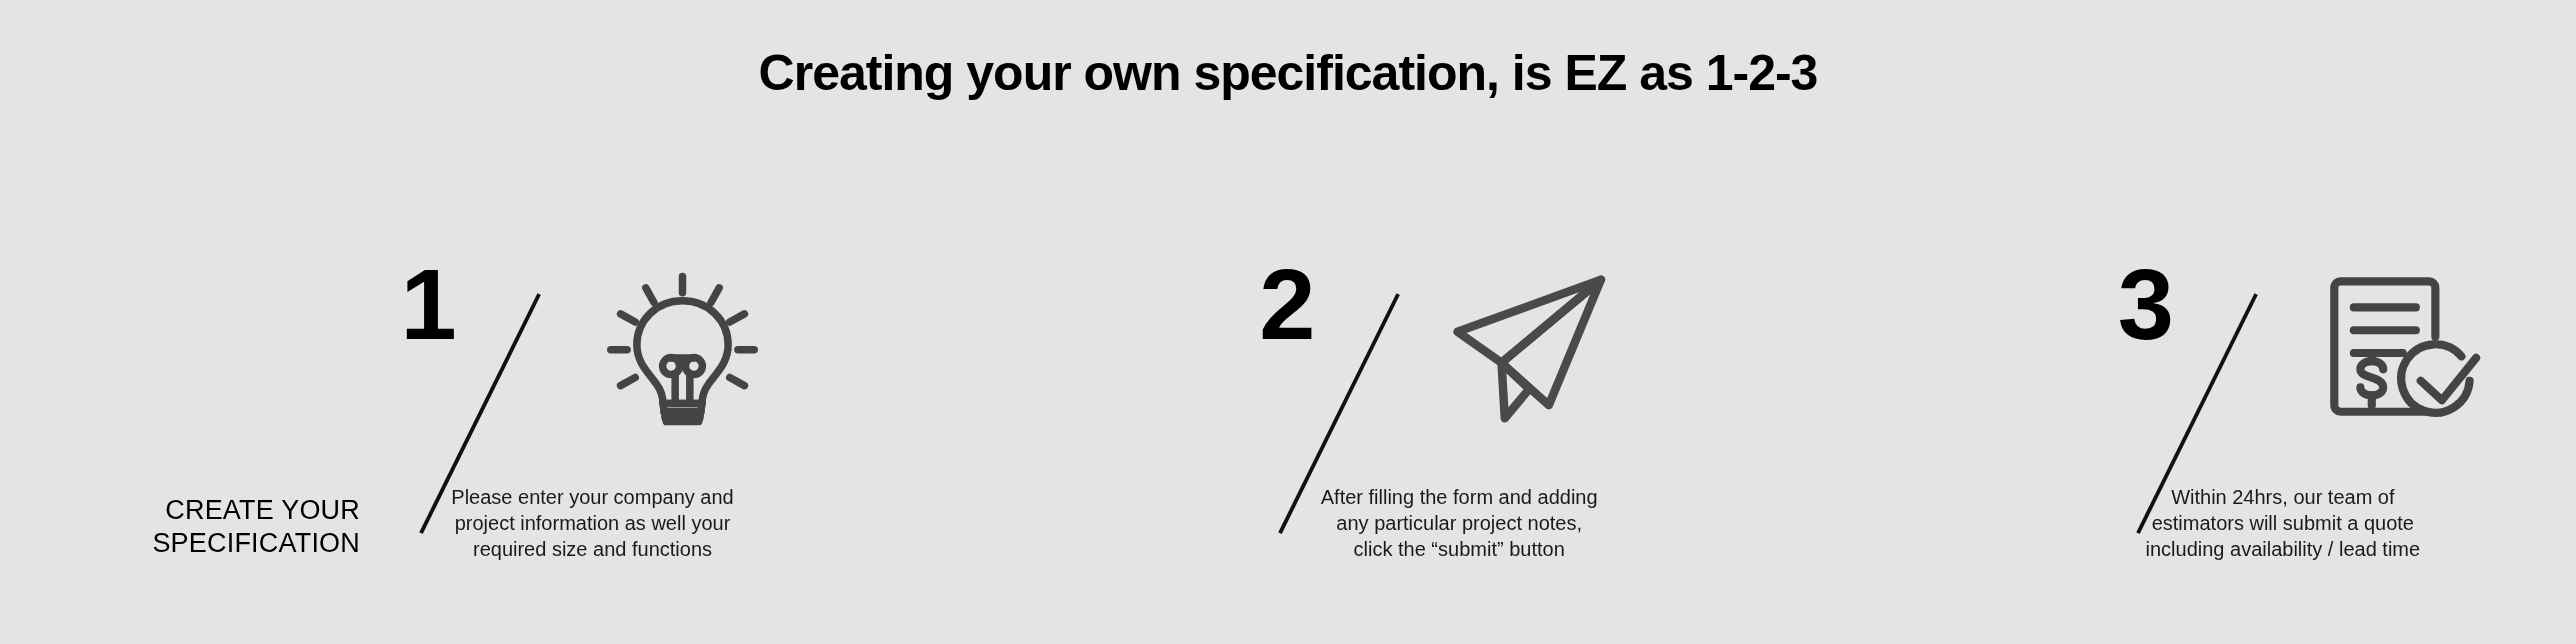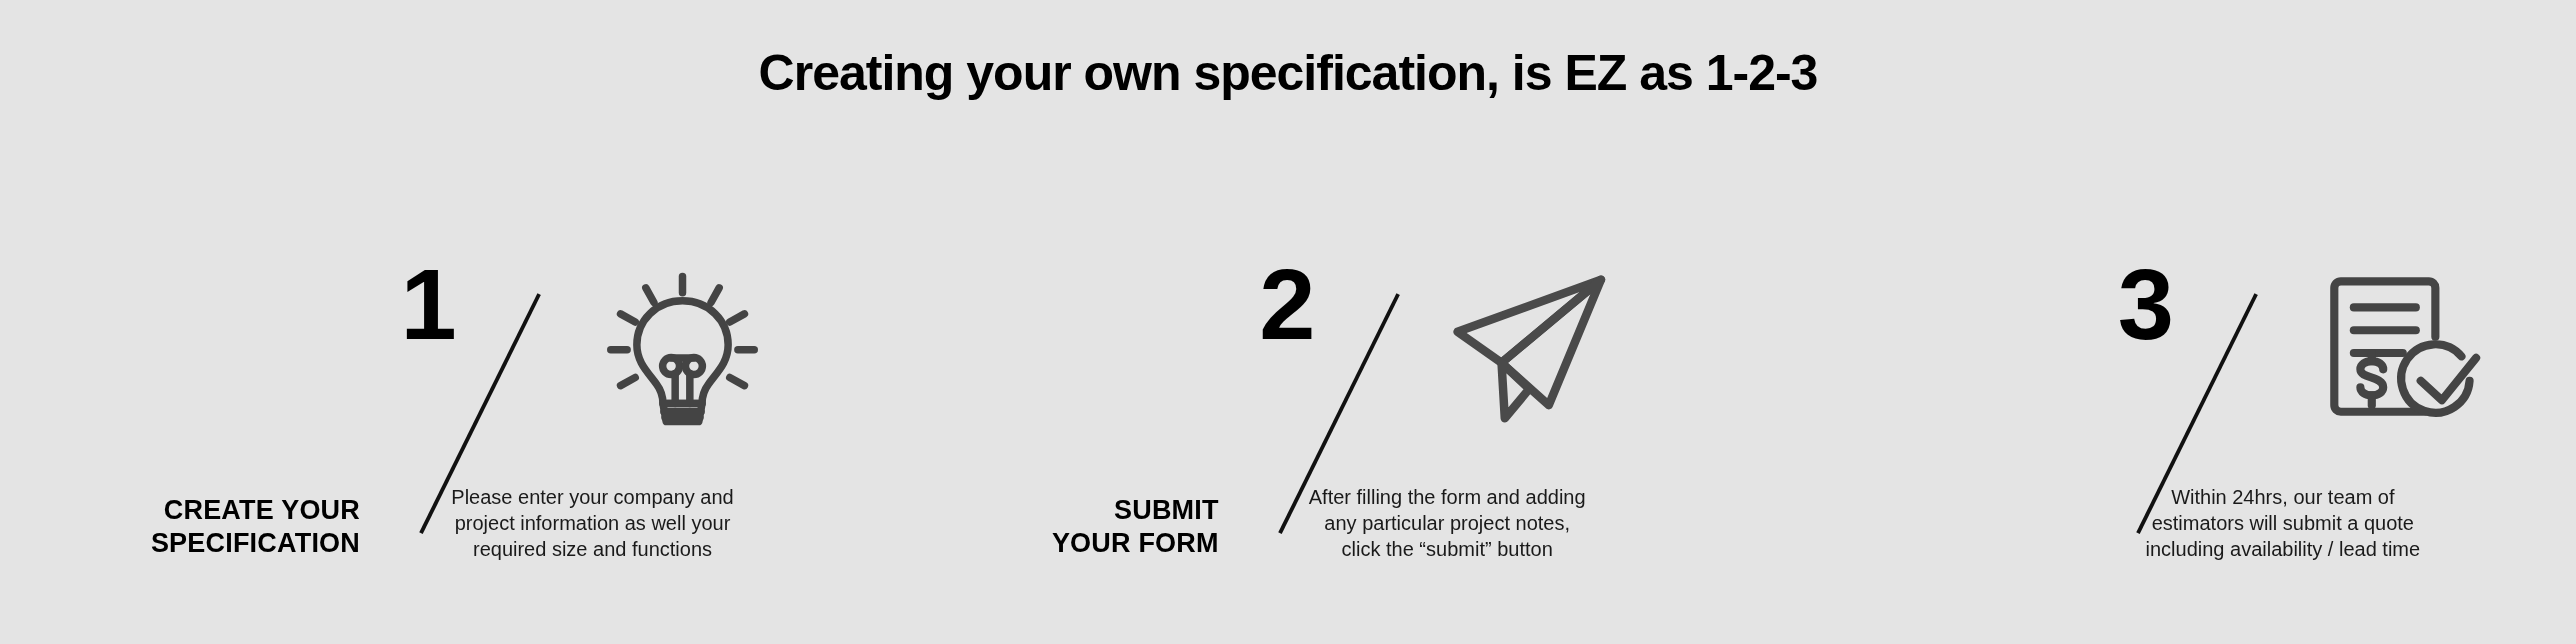--- a/index.html
+++ b/index.html
@@ -96,21 +96,21 @@
     height: 100%;
   }
 
   
   .step-title {
     position: absolute;
     bottom: 24px;
     width: 283px;
     text-align: right;
     font-size: 27px;
-    font-weight: bold;
+    font-weight: normal;
     letter-spacing: 0.2px;
     line-height: 1.22;
     color: #000000;
     white-space: nowrap;
   }
 
   
   .step-desc {
     position: absolute;
     bottom: 22px;
@@ -128,21 +128,21 @@
   .step-1 .slash       { left: 391px; }
   .step-1 .step-icon   { left: 601px; }
   .step-1 .step-title  { left: 77px; }
   .step-1 .step-desc   { left: 451px; }
 
   
   .step-2 .step-number { left: 172px; }
   .step-2 .slash       { left: 391px; }
   .step-2 .step-icon   { left: 592px; }
   .step-2 .step-title  { left: 77px; }
-  .step-2 .step-desc   { left: 447px; }
+  .step-2 .step-desc   { left: 459px; }
 
   
   .step-3 .step-number { left: 172px; }
   .step-3 .slash       { left: 391px; }
   .step-3 .step-icon   { left: 601px; }
   .step-3 .step-title  { left: 77px; }
   .step-3 .step-desc   { left: 424px; }
 </style>
 </head>
 <body>
@@ -208,24 +208,20 @@
         <svg viewBox="0 0 100 100" fill="none" stroke="#4a4a4a" stroke-width="5.2" stroke-linecap="round" stroke-linejoin="round">
 
           <path d="M4 41 L92 9 L31 60 Z"></path>
 
           <path d="M92 9 L60 86 L31 60 Z"></path>
 
           <path d="M31 60 L33 94 L48 76 Z"></path>
         </svg>
       </div>
 
-      <div class="step-title">
-        <span>SUBMIT</span><br>
-        <span>YOUR FORM</span>
-      </div>
 
       <div class="step-desc">After filling the form and adding any particular project notes, click the “submit” button</div>
     </div>
 
     <div class="step step-3">
 
       <div class="step-number">3</div>
 
       <svg class="slash" viewBox="0 0 230 300" preserveAspectRatio="none">
         <line x1="172" y1="16" x2="36" y2="290"></line>

